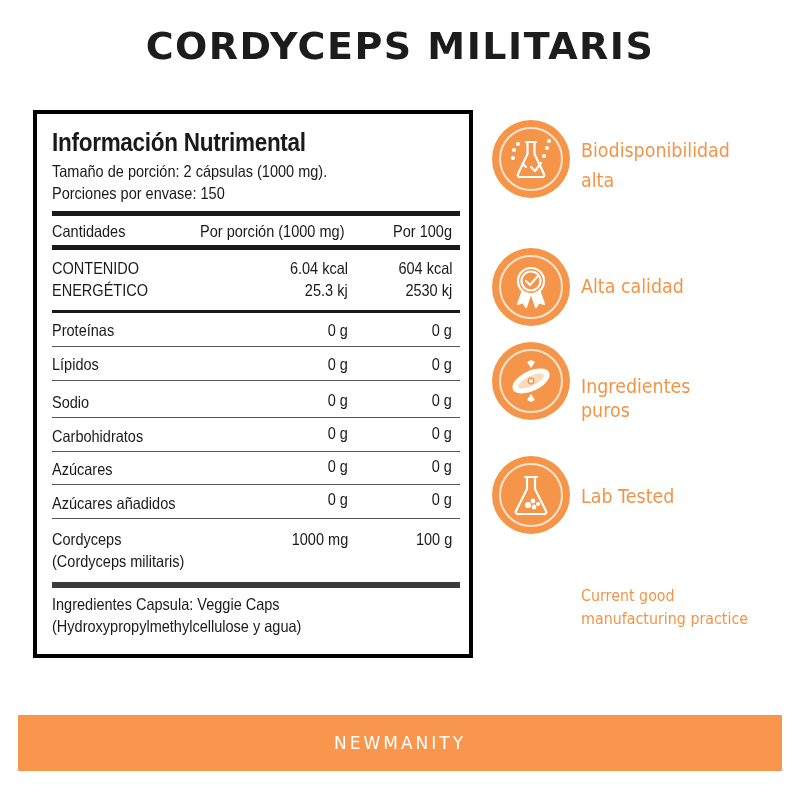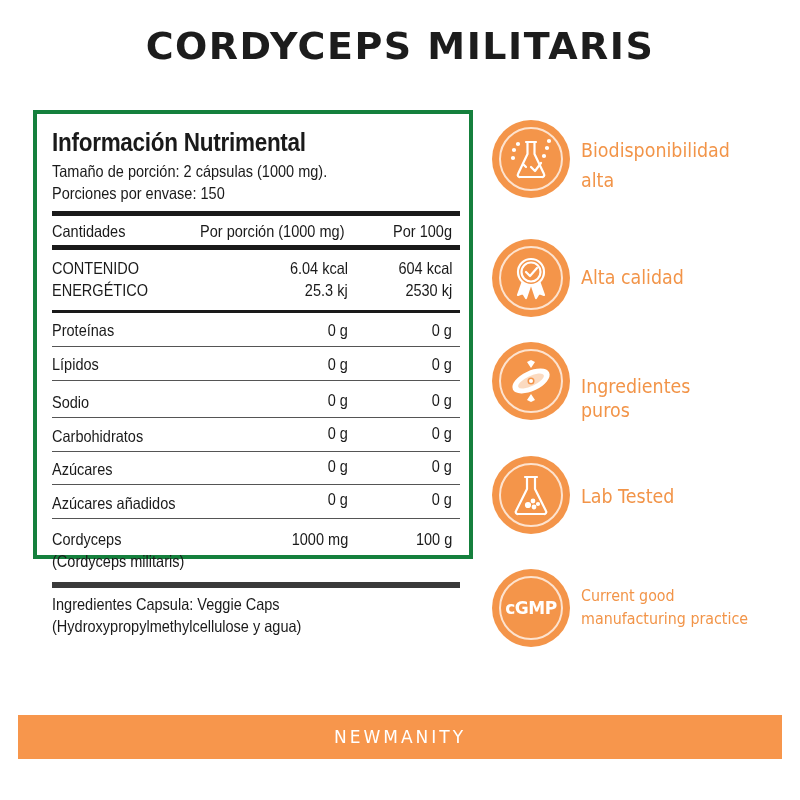--- a/index.html
+++ b/index.html
@@ -6,22 +6,22 @@
     html, body { width: 800px; height: 800px; background: #ffffff; overflow: hidden; }
     body { position: relative; font-family: "Liberation Sans", sans-serif; color: #1a1a1a; }
 
     .title {
       position: absolute; left: 0; top: 24px; width: 800px; text-align: center;
       font-family: "DejaVu Sans", sans-serif; font-weight: bold;
       font-size: 38px; letter-spacing: 1.5px; color: #1c1c1c;
     }
 
     .panel {
-      position: absolute; left: 33px; top: 110px; width: 440px; height: 449px;
-      border: 4px solid #15803d; background: #fff;
+      position: absolute; left: 33px; top: 110px; width: 440px; height: 548px;
+      border: 4px solid #000000; background: #fff;
     }
     .panel-inner { position: absolute; left: 15px; top: 0; width: 406px; }
 
     .nf-title { position: absolute; top: 14px; left: 0; font-size: 25px; font-weight: bold; letter-spacing: -0.3px; transform: scaleX(0.9); transform-origin: left; white-space: nowrap; }
     .nf-sub { position: absolute; left: 0; font-size: 16.5px; transform: scaleX(0.88); transform-origin: left; white-space: nowrap; }
     .nf-sub.s1 { top: 48px; }
     .nf-sub.s2 { top: 70px; }
 
     .bar { position: absolute; left: 0; width: 408px; background: #1a1a1a; }
     .bar.thick { height: 5px; }
@@ -47,21 +47,21 @@
     }
     .badge svg { position: relative; z-index: 1; }
     .badge-text { position: relative; z-index: 1; color: #fff; font-family: "DejaVu Sans", sans-serif; font-weight: bold; font-size: 17px; letter-spacing: -0.5px; }
     .feat-label {
       position: absolute; left: 89px; color: #f29448; font-family: "DejaVu Sans", sans-serif;
       font-size: 19px; line-height: 29px; white-space: nowrap; transform: scaleX(0.92); transform-origin: left;
     }
     .feat-label.small { font-size: 15.5px; line-height: 23px; }
 
     .footer {
-      position: absolute; left: 18px; top: 715px; width: 764px; height: 44px; background: #f7964c;
+      position: absolute; left: 18px; top: 715px; width: 764px; height: 56px; background: #f7964c;
       display: flex; align-items: center; justify-content: center;
     }
     .brand { color: #fff; font-family: "DejaVu Sans", sans-serif; font-size: 17px; letter-spacing: 3px; }
   </style>
 </head>
 <body>
 
 <div class="title">CORDYCEPS MILITARIS</div>
 
 <div class="panel">
@@ -151,21 +151,21 @@
       <circle cx="9" cy="8" r="1" fill="#fff"></circle>
         <circle cx="35" cy="20" r="1" fill="#fff"></circle>
       <circle cx="4" cy="22" r="1" fill="#fff"></circle>
         <circle cx="40" cy="5" r="1" fill="#fff"></circle>
     </svg>
   </div>
   <div class="feat-label" style="top:16px">Biodisponibilidad</div>
   <div class="feat-label" style="top:46px">alta</div>
 </div>
 
-<div class="feat" style="top:239px">
+<div class="feat" style="top:248px">
   <div class="badge">
     <svg width="40" height="46" viewBox="0 0 40 46" fill="none" stroke="#fff" stroke-width="2.2" stroke-linejoin="round" stroke-linecap="round">
       <path d="M12 26 L7 40 l5 -2 l3 5 l4 -12 M28 26 L33 40 l-5 -2 l-3 5 l-4 -12" fill="#fff"></path>
       <circle cx="20" cy="17" r="13" fill="#f4954a"></circle>
       <circle cx="20" cy="17" r="9.5"></circle>
       <path d="M15 17 l4 4 l7 -8"></path>
     </svg>
   </div>
   <div class="feat-label" style="top:24px">Alta calidad</div>
 </div>
@@ -191,22 +191,19 @@
       <circle cx="16" cy="32" r="2" fill="#fff"></circle>
         <circle cx="22" cy="34" r="1.3" fill="#fff"></circle>
       <circle cx="21" cy="28" r="1.3" fill="#fff"></circle>
         <circle cx="26" cy="31" r="1" fill="#fff"></circle>
     </svg>
   </div>
   <div class="feat-label" style="top:26px">Lab Tested</div>
 </div>
 
 <div class="feat" style="top:569px">
-  <div class="badge">
-    <span class="badge-text">cGMP</span>
-  </div>
   <div class="feat-label small" style="top:16px">Current good</div>
   <div class="feat-label small" style="top:39px">manufacturing practice</div>
 </div>
 
 <div class="footer">
   <span class="brand">NEWMANITY</span>
 </div>
 
 </body></html>

